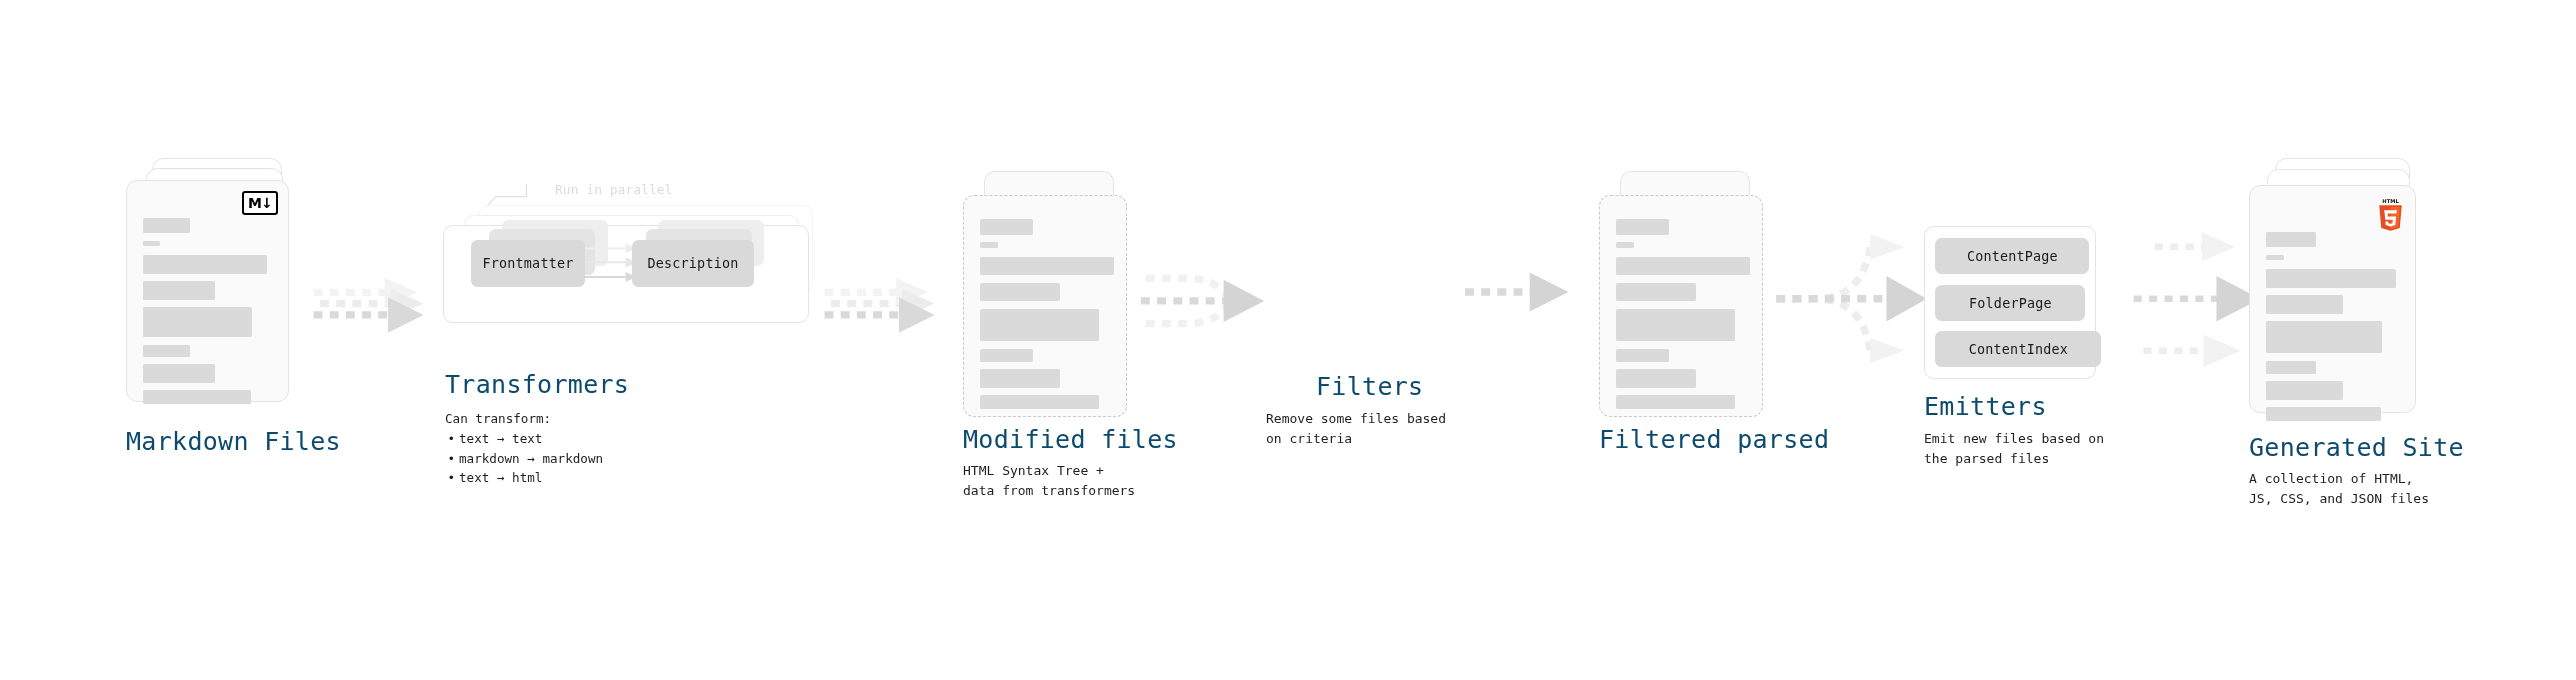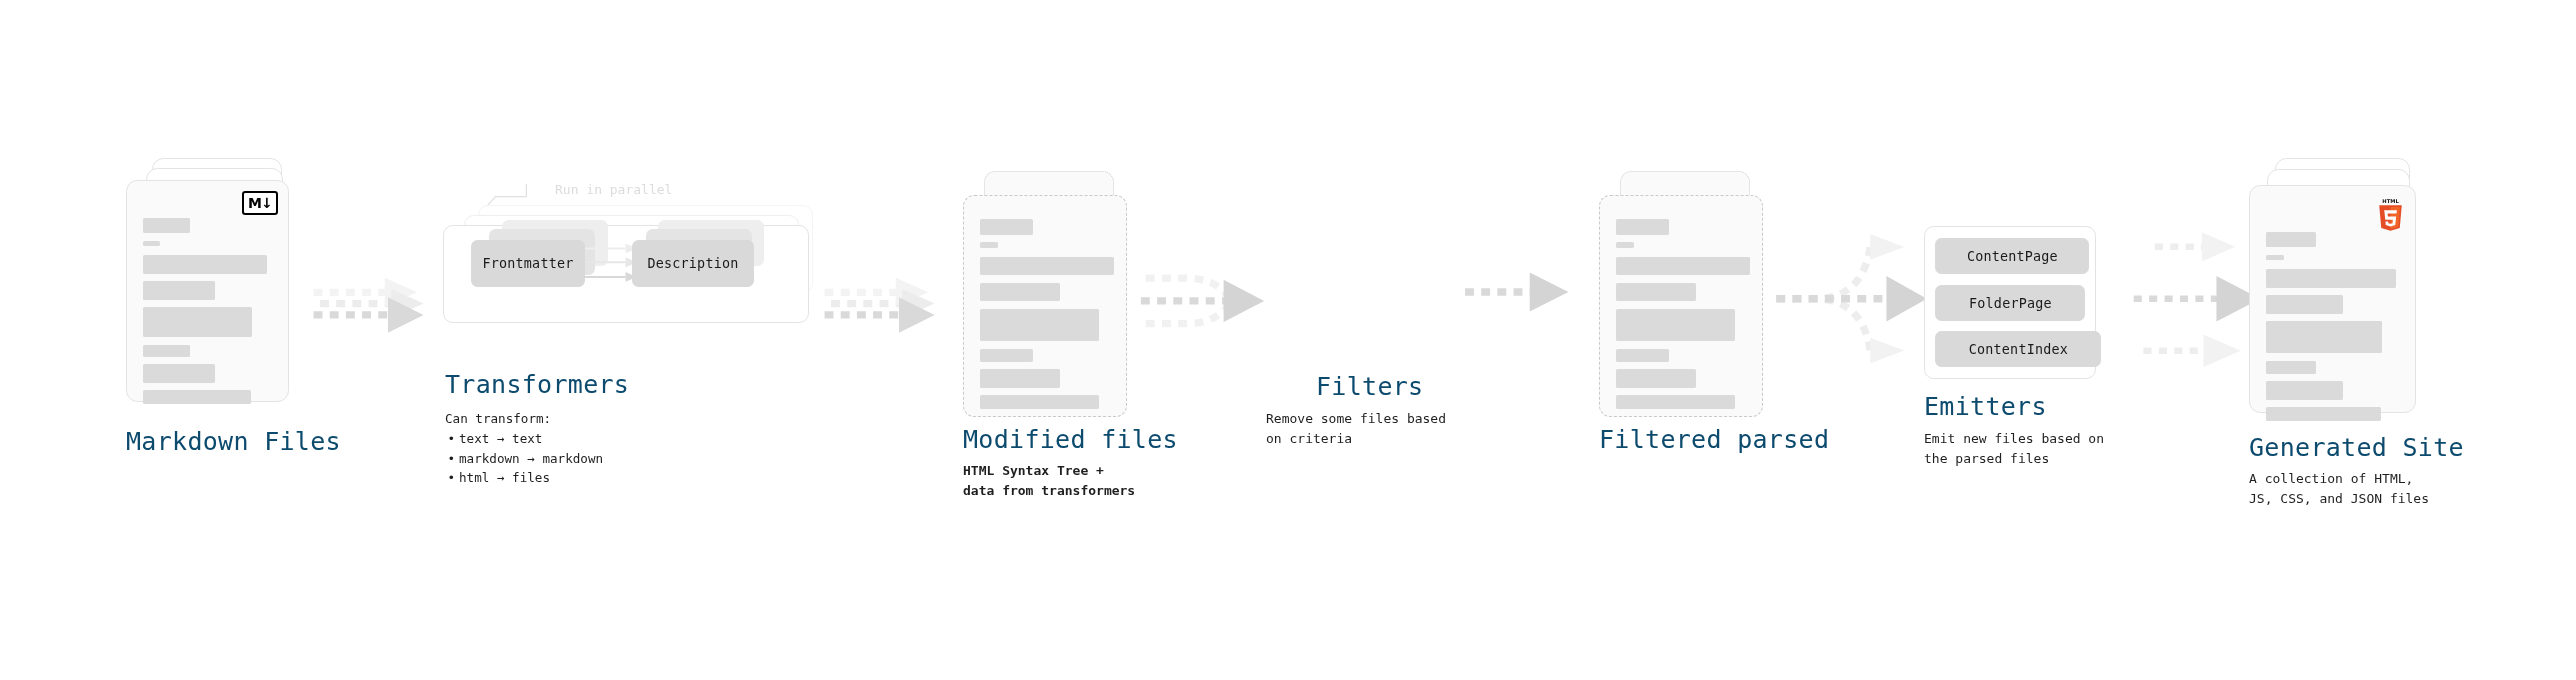--- a/index.html
+++ b/index.html
@@ -210,21 +210,21 @@
     <div class="chip" style="left:28px; top:53px; width:114px; height:47px;">Frontmatter</div>
     <div class="chip" style="left:189px; top:53px; width:122px; height:47px;">Description</div>
   </div>
 
   <div class="title" style="left:445px; top:370px;">Transformers</div>
   <div class="bullets" style="left:445px; top:409px;">
     <p class="lead">Can transform:</p>
     <ul>
       <li>text → text</li>
       <li>markdown → markdown</li>
-      <li>html → files</li>
+      <li>text → html</li>
     </ul>
   </div>
 
   <svg class="arrow-svg" style="left:821px; top:268px;" width="122" height="89" viewBox="0 0 150 110">
     <g stroke-dasharray="11 9" stroke-width="9" fill="none">
       <path d="M4,30 H96" stroke="#f3f3f3"></path>
       <path d="M12,44 H104" stroke="#ececec"></path>
       <path d="M4,58 H112" stroke="#d9d9d9"></path>
     </g>
     <polygon points="92,12 132,30 92,48" fill="#f3f3f3"></polygon>
@@ -241,21 +241,21 @@
         <div class="bar" style="width:134px; height:18.7px;"></div>
         <div class="bar" style="width:80px;  height:18.7px;"></div>
         <div class="bar" style="width:119px; height:32.5px;"></div>
         <div class="bar" style="width:53px;  height:13px;"></div>
         <div class="bar" style="width:80px;  height:18.7px;"></div>
         <div class="bar" style="width:119px; height:14px;"></div>
       </div>
     </div>
   </div>
   <div class="title" style="left:963px; top:425px;">Modified files</div>
-  <div class="subtitle" style="left:963px; top:461px;font-weight:bold;">HTML Syntax Tree +
+  <div class="subtitle" style="left:963px; top:461px;">HTML Syntax Tree +
 data from transformers</div>
 
   <svg class="arrow-svg" style="left:1136px; top:260px;" width="146" height="98" viewBox="0 0 180 120">
     <g fill="none" stroke-width="9" stroke-dasharray="11 9">
       <path d="M12,22 H62 Q100,22 116,48" stroke="#f1f1f1"></path>
       <path d="M12,78 H62 Q100,78 116,52" stroke="#f1f1f1"></path>
       <path d="M6,50 H118" stroke="#d9d9d9"></path>
     </g>
     <polygon points="108,24 158,50 108,76" fill="#d4d4d4"></polygon>
   </svg>

